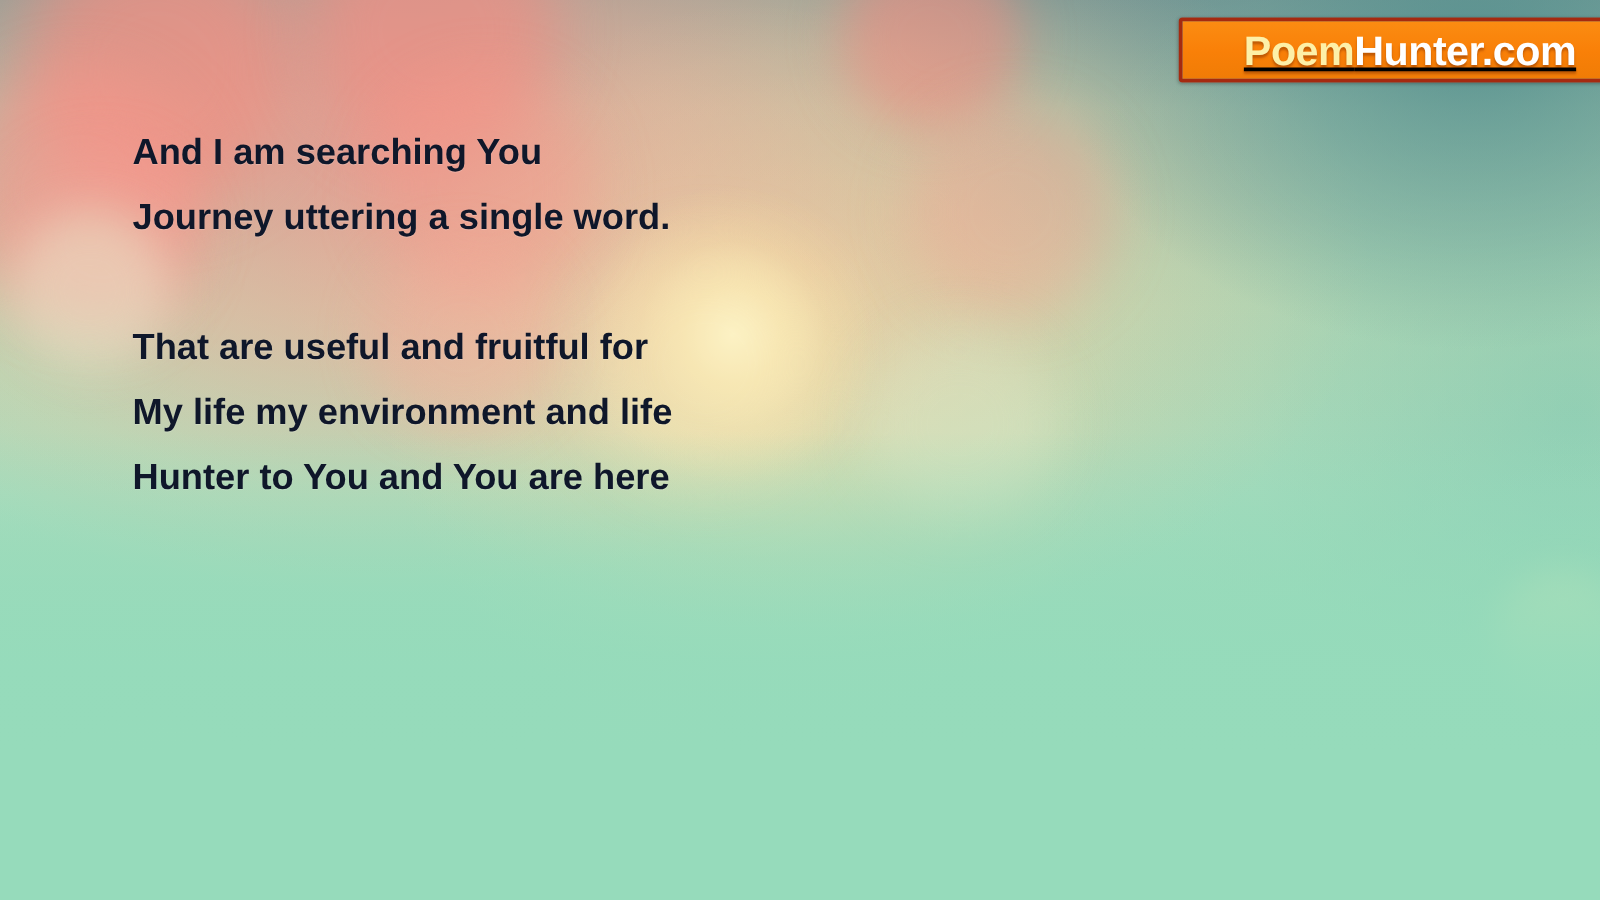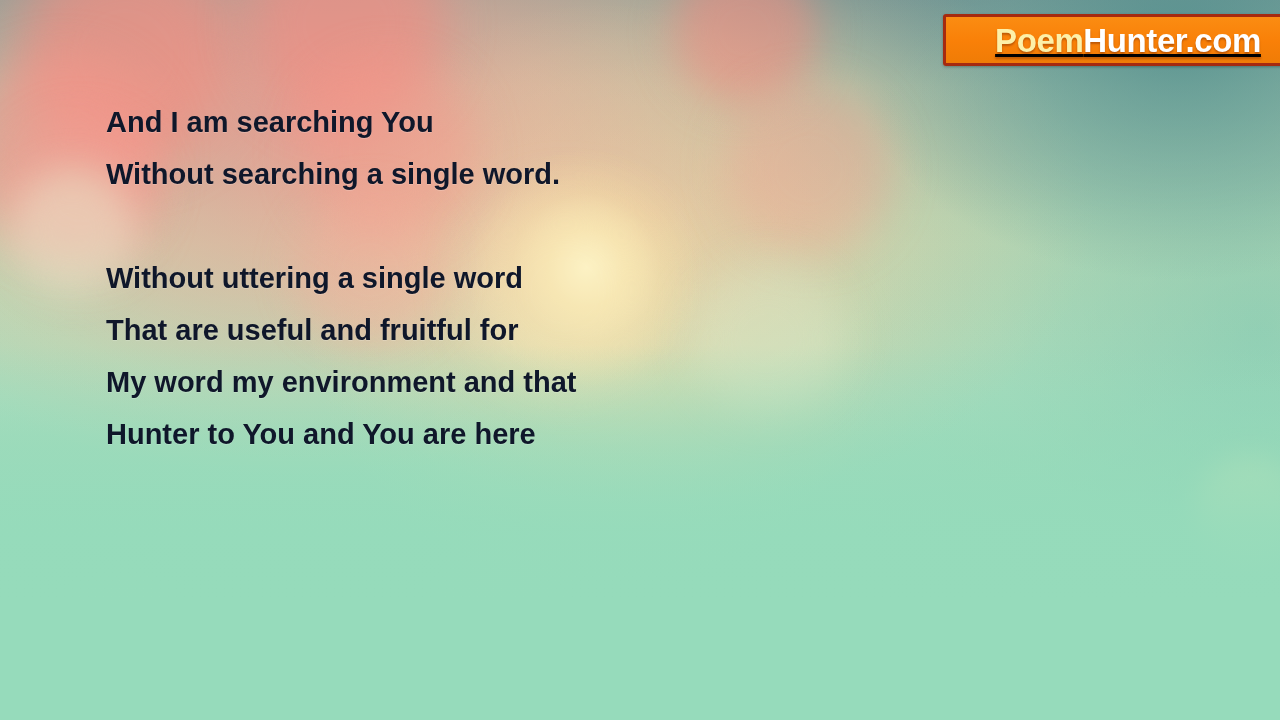--- a/index.html
+++ b/index.html
@@ -174,25 +174,24 @@
       <div class="bokeh" style="left: 470px; top: 196px; width: 190px; height: 190px; background: rgba(250, 232, 186, 0.4); filter: blur(26px);"></div>
       <div class="bokeh" style="left: 690px; top: 262px; width: 156px; height: 156px; background: rgba(226, 236, 206, 0.34); filter: blur(22px);"></div>
       <div class="bokeh" style="left: 1196px; top: 458px; width: 108px; height: 108px; background: rgba(216, 234, 182, 0.52); filter: blur(14px);"></div>
       <div class="bokeh" style="left: 44px; top: 590px; width: 150px; height: 150px; background: rgba(196, 226, 188, 0.4); filter: blur(20px);"></div>
       <div class="bokeh" style="left: 436px; top: 556px; width: 126px; height: 126px; background: rgba(196, 226, 188, 0.26); filter: blur(20px);"></div>
     </div>
   <div class="bg-layer bg-floor"></div>
 
   <div id="poem">
       <div class="poem-line">And I am searching You</div>
-      <div class="poem-line">Without searching a single word.</div>
+      <div class="poem-line">Journey uttering a single word.</div>
       <div class="poem-line blank">&nbsp;</div>
-      <div class="poem-line">Without uttering a single word</div>
       <div class="poem-line">That are useful and fruitful for</div>
-      <div class="poem-line">My word my environment and that</div>
+      <div class="poem-line">My life my environment and life</div>
       <div class="poem-line">Hunter to You and You are here</div>
     </div>
 
   <div id="logo-badge">
     <span id="logo-text"><span class="logo-poem">Poem</span><span class="logo-hunter">Hunter.com</span></span>
   </div>
 
 </div>
 
 </body></html>

